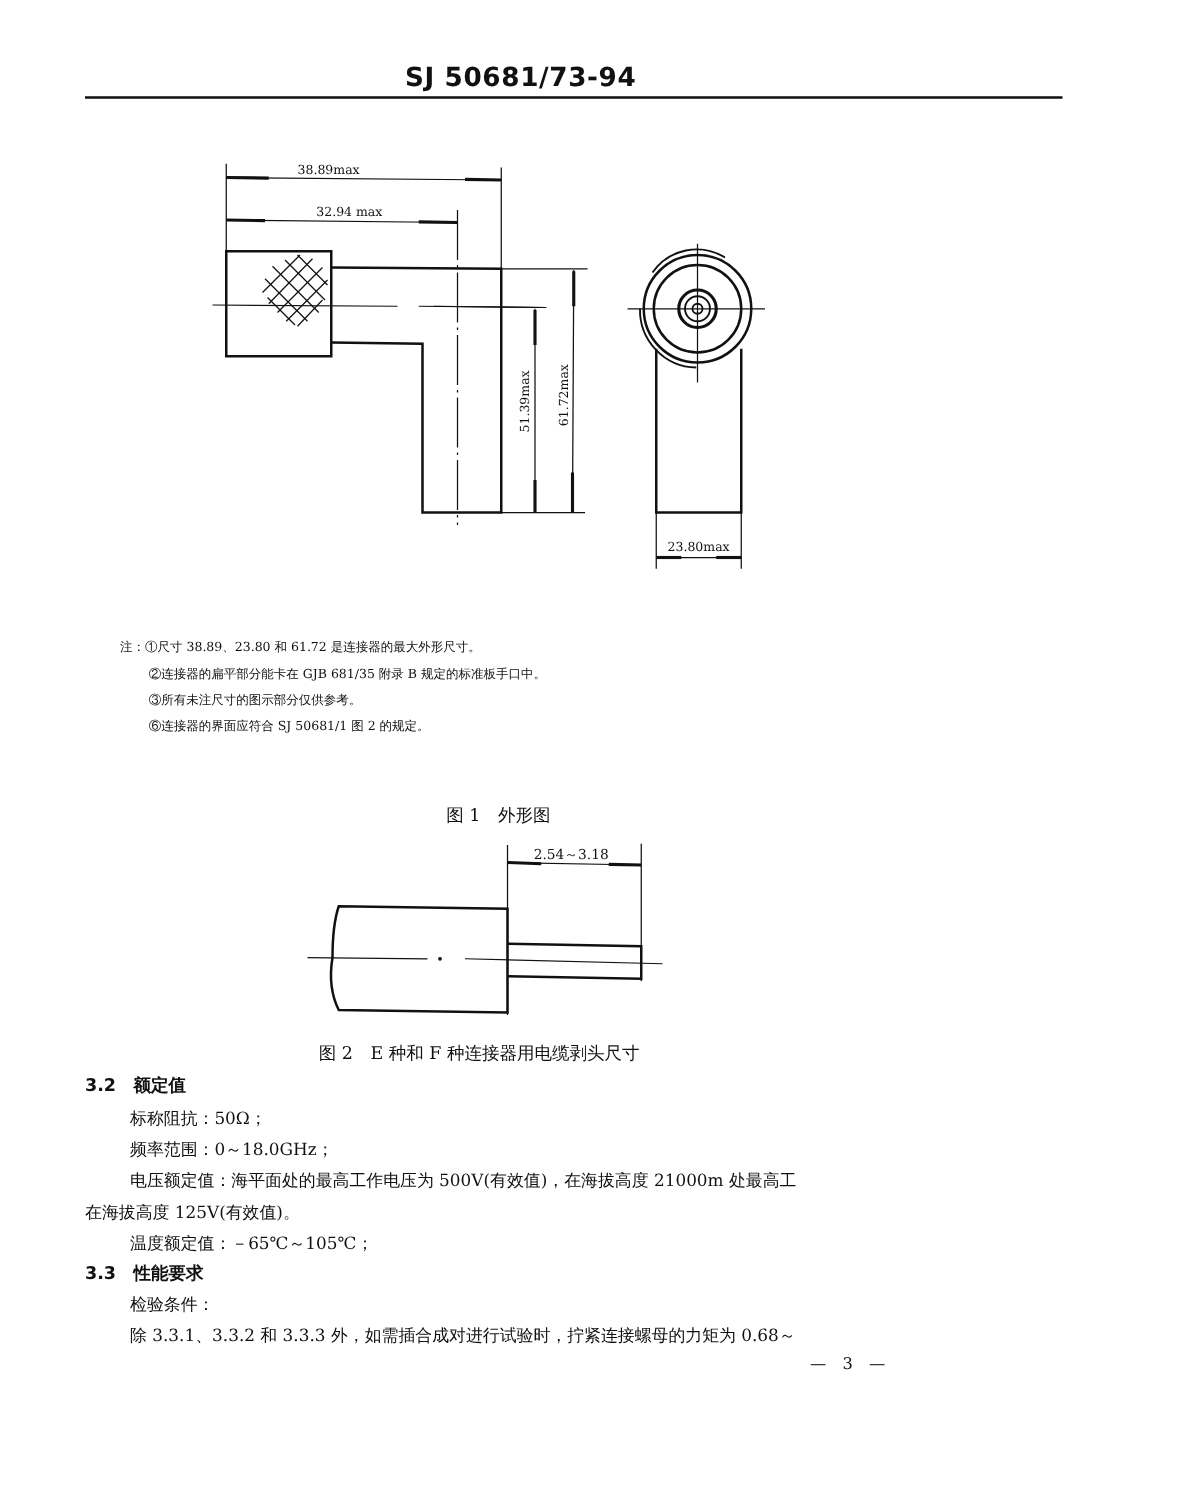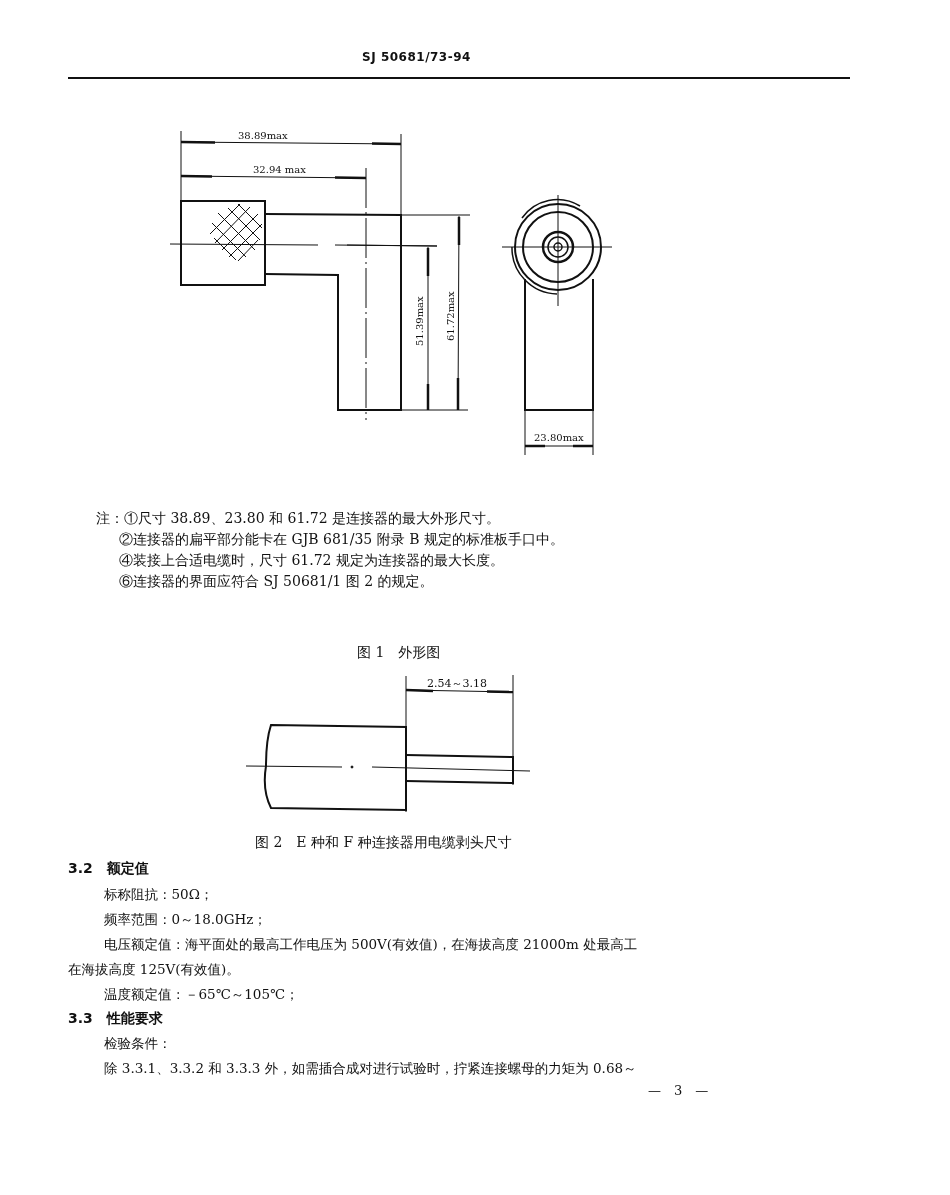--- a/index.html
+++ b/index.html
@@ -1,24 +1,24 @@
 <!DOCTYPE html>
 <html><head>
 <meta charset="utf-8">
 <style>
   html, body { margin: 0; padding: 0; background: #ffffff; }
   body { width: 950px; height: 1195px; position: relative; overflow: hidden;
          font-family: "DejaVu Serif", "Liberation Serif", serif; color: #111; }
   .abs { position: absolute; }
   .header-code { left: 0; width: 833px; top: 50px; text-align: center;
-         font-family: "DejaVu Sans", "Liberation Sans", sans-serif; font-weight: bold; font-size: 12px; letter-spacing: 0.5px; }
+         font-family: "DejaVu Sans", "Liberation Sans", sans-serif; font-weight: bold; font-size: 21px; letter-spacing: 0.5px; }
   .header-rule { left: 68px; top: 77px; width: 782px; height: 2px; background: #111; }
   svg.drawing { position: absolute; left: 0; top: 0; }
   .dim { font-family: "DejaVu Serif", "Liberation Serif", serif; font-size: 10px; fill: #111; }
-  .note { font-size: 14px; line-height: 21px; white-space: nowrap; }
+  .note { font-size: 10px; line-height: 21px; white-space: nowrap; }
   .caption { font-size: 14px; white-space: nowrap; }
   .sec { font-size: 14px; font-weight: bold; white-space: nowrap; }
   .sec .num { font-family: "DejaVu Sans", "Liberation Sans", sans-serif; margin-right: 14px; }
   .para { font-size: 13.5px; white-space: nowrap; }
   .pageno { font-size: 13px; white-space: pre; }
 </style>
 </head>
 <body>
 
 <div class="abs header-code">SJ 50681/73-94</div>
@@ -108,21 +108,21 @@
     <line x1="246" y1="766" x2="342" y2="767" stroke-width="1"></line>
     <line x1="372" y1="767" x2="530" y2="771" stroke-width="1"></line>
     <circle cx="352" cy="767" r="1" fill="#111"></circle>
   </g>
   <text class="dim" x="427" y="687" style="font-size:11px">2.54～3.18</text>
 </svg>
 
 <div class="abs note" style="left:96px; top:508px;">
   <div><span>注：</span><span>①尺寸 38.89、23.80 和 61.72 是连接器的最大外形尺寸。</span></div>
   <div style="padding-left:23px">②连接器的扁平部分能卡在 GJB 681/35 附录 B 规定的标准板手口中。</div>
-  <div style="padding-left:23px">④装接上合适电缆时，尺寸 61.72 规定为连接器的最大长度。</div>
+  <div style="padding-left:23px">③所有未注尺寸的图示部分仅供参考。</div>
   <div style="padding-left:23px">⑥连接器的界面应符合 SJ 50681/1 图 2 的规定。</div>
 </div>
 <div class="abs caption" style="left:357px; top:644px;">图 1　外形图</div>
 
 <div class="abs caption" style="left:255px; top:834px;">图 2　E 种和 F 种连接器用电缆剥头尺寸</div>
 
 <div class="abs sec" style="left:68px; top:860px;">
   <span class="num">3.2</span><span>额定值</span>
 </div>
 <div class="abs para" style="left:104px; top:886px;">标称阻抗：50Ω；</div>

